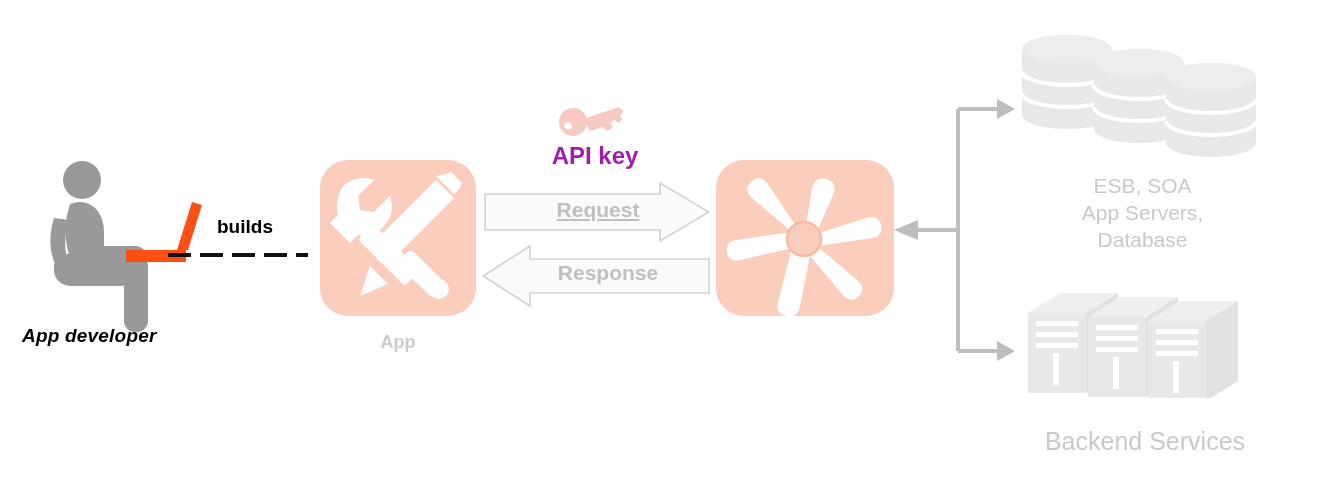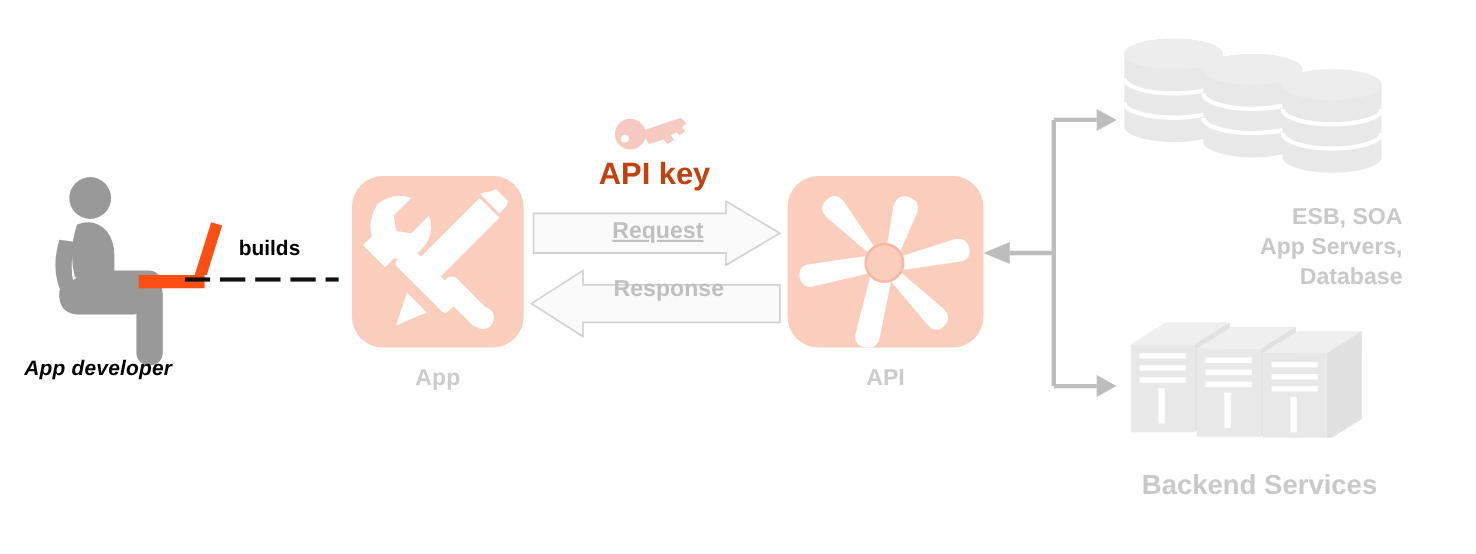--- a/index.html
+++ b/index.html
@@ -26,56 +26,56 @@
   }
   #builds-dashes{left:168px;top:245px;width:140px;height:6px;}
 
   
   .node-box{
     border-radius:28px;background:#FBCDBD;
   }
   #app-box{left:320px;top:160px;width:156px;height:156px;}
   #api-box{left:716px;top:160px;width:178px;height:156px;}
   .node-label{
-    font-size:21px;font-weight:bold;color:#CCCCCC;
+    font-size:18px;font-weight:bold;color:#CCCCCC;
     text-align:center;white-space:nowrap;
   }
   #app-label{left:318px;top:332px;width:160px;}
   #api-label{left:716px;top:332px;width:178px;}
 
   
   #api-key-icon{left:558px;top:98px;width:70px;height:40px;}
   #api-key-label{
     left:500px;top:142px;width:190px;text-align:center;
-    font-size:28px;font-weight:bold;color:#c2410c;white-space:nowrap;
+    font-size:24px;font-weight:bold;color:#a21caf;white-space:nowrap;
   }
 
   
   #request-arrow{left:484px;top:182px;width:226px;height:60px;}
   #response-arrow{left:482px;top:245px;width:228px;height:62px;}
   .flow-label{
     font-size:21px;font-weight:bold;color:#BFBFBF;
     text-align:center;white-space:nowrap;
   }
   #request-label{left:498px;top:198px;width:200px;text-decoration:underline;}
-  #response-label{left:508px;top:251px;width:200px;}
+  #response-label{left:508px;top:261px;width:200px;}
 
   
   #backend-connector{left:885px;top:95px;width:130px;height:270px;}
 
   
   #database-icon{left:1022px;top:35px;width:240px;height:125px;}
   #database-label{
-    left:1010px;top:172px;width:265px;text-align:right;
-    font-size:21px;font-weight:bold;color:#C9C9C9;line-height:27px;margin-top:12px;
+    left:1010px;top:172px;width:265px;text-align:center;
+    font-size:21px;font-weight:normal;color:#C9C9C9;line-height:27px;
   }
   #servers-icon{left:1028px;top:283px;width:230px;height:115px;}
   #backend-label{
     left:960px;top:427px;width:370px;text-align:center;
-    font-size:25px;font-weight:bold;color:#C9C9C9;white-space:nowrap;
+    font-size:25px;font-weight:normal;color:#C9C9C9;white-space:nowrap;
   }
 </style>
 </head>
 <body>
 
 <div id="stage">
 
   <div class="abs" id="developer-group">
     <svg width="180" height="200" viewBox="0 0 180 200" xmlns="http://www.w3.org/2000/svg">
 
@@ -163,21 +163,20 @@
                  L150 58 q12 -4 15 7 q3 11 -9 13 L101 86
                  L141 120 q9 8 2 16 q-8 8 -16 -1 L94 96
                  L84 146 q-2 12 -13 10 q-12 -2 -9 -14 L76 88
                  L25 100 q-12 3 -14 -8 q-2 -11 10 -12 L76 72
                  L36 38 q-9 -8 -1 -16 q8 -8 16 1 Z"></path>
       </g>
       <circle cx="88" cy="79" r="17" fill="#FBCDBD"></circle>
       <circle cx="88" cy="79" r="17" fill="none" stroke="#F8B9A4" stroke-width="2.5"></circle>
     </svg>
   </div>
-  <div class="abs node-label" id="api-label">API</div>
 
   <div class="abs" id="backend-connector">
     <svg width="130" height="270" viewBox="0 0 130 270" xmlns="http://www.w3.org/2000/svg">
       <g stroke="#BDBDBD" stroke-width="4" fill="none">
 
         <path d="M73 14 L73 256"></path>
 
         <path d="M73 14 L112 14"></path>
 
         <path d="M73 256 L112 256"></path>

